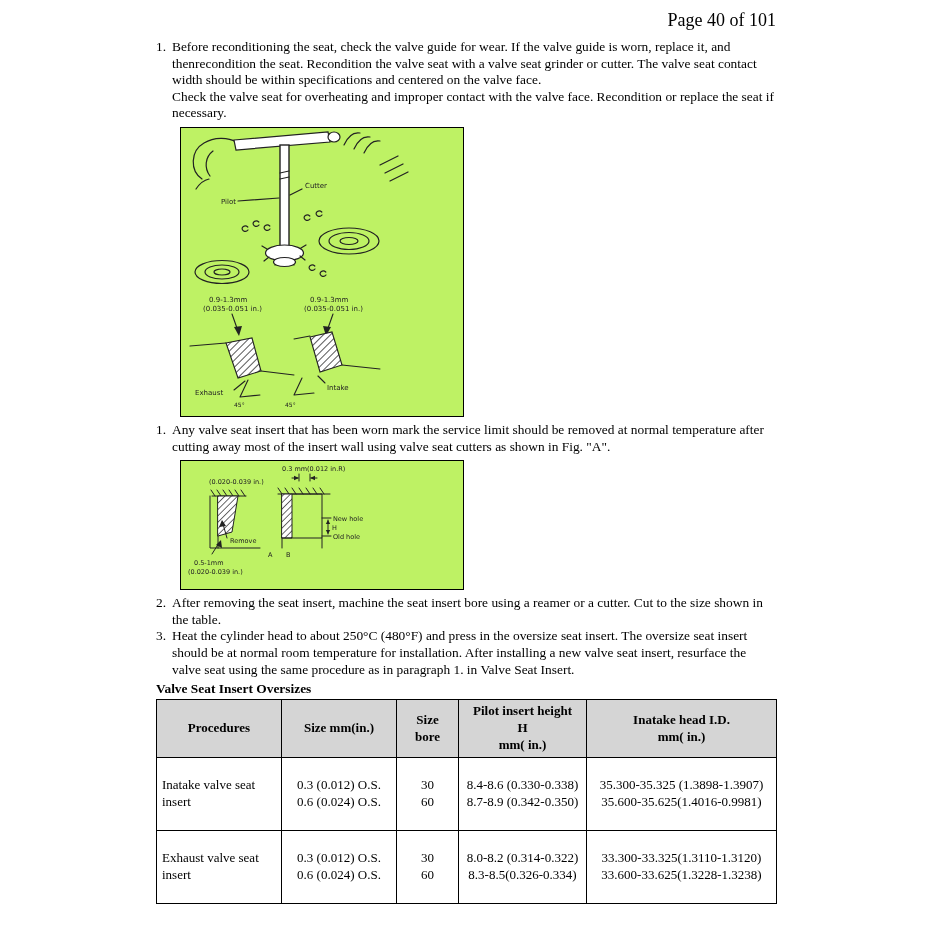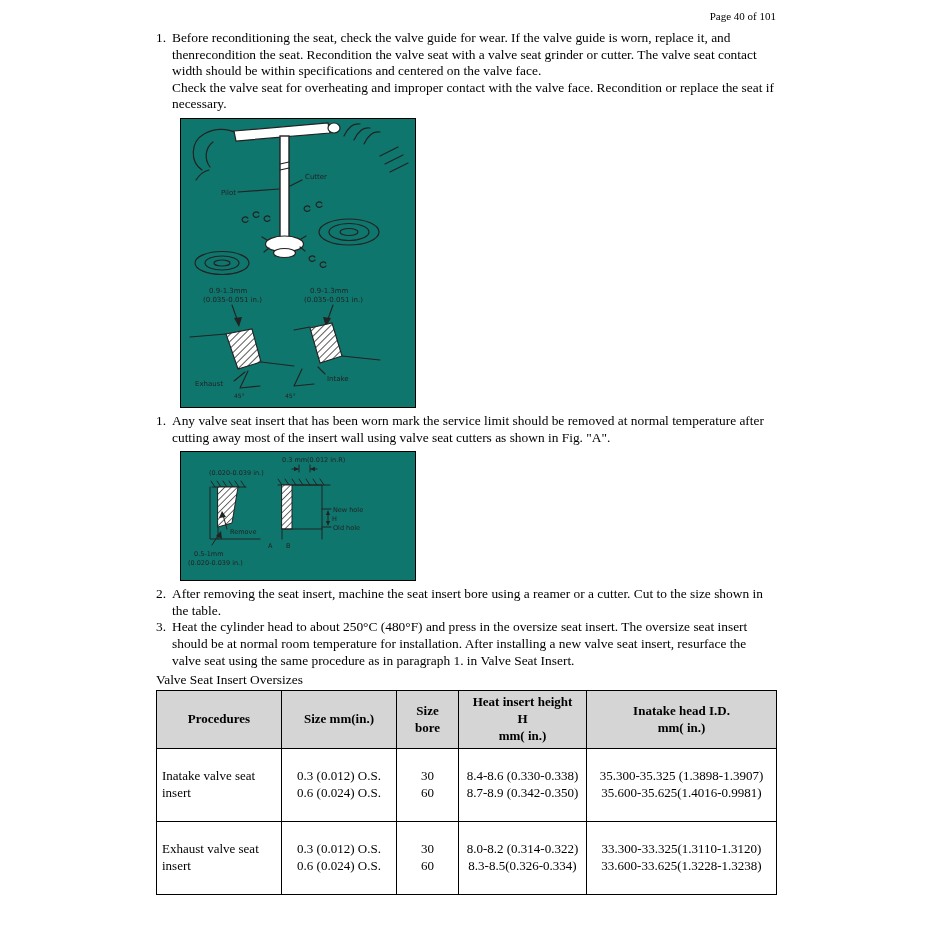--- a/index.html
+++ b/index.html
@@ -2,30 +2,30 @@
 <html><head>
 <meta charset="utf-8">
 <style>
   * { margin: 0; padding: 0; box-sizing: border-box; }
   html, body { background: #fff; }
   body {
     width: 934px; height: 934px; overflow: hidden;
     font-family: "Liberation Serif", serif; color: #000;
   }
   .page { padding: 10px 158px 0 156px; }
-  .page-header { text-align: right; font-size: 11px; margin-bottom: 8px; }
+  .page-header { text-align: right; font-size: 18px; margin-bottom: 8px; }
   .li { display: flex; font-size: 13.4px; line-height: 1.24; }
   .li .num { width: 16px; flex: none; }
   .li .li-body { flex: 1; }
   .section-heading { font-size: 13.4px; line-height: 1.3; margin: 2px 0 1px 0; }
   .figure {
-    width: 236px; margin: 5px 0 5px 24px; border: 1px solid #000;
-    background: #0f766e; padding: 1px;
+    width: 284px; margin: 5px 0 5px 24px; border: 1px solid #000;
+    background: #bef264; padding: 1px;
   }
-  .table-title { font-size: 13.4px; font-weight: normal; margin: 3px 0 2px 0; }
+  .table-title { font-size: 13.4px; font-weight: bold; margin: 3px 0 2px 0; }
   table.oversizes { border-collapse: collapse; width: 620px; font-size: 13px; table-layout: fixed; }
   table.oversizes th, table.oversizes td {
     border: 1px solid #000; padding: 3px 5px; text-align: center;
     vertical-align: middle; white-space: pre-line; line-height: 1.3;
   }
   table.oversizes th { background: #d5d5d5; font-weight: bold; height: 54px; }
   table.oversizes td { height: 73px; }
   table.oversizes td.desc { text-align: left; }
   col.c-desc { width: 125px; } col.c-size { width: 115px; } col.c-mark { width: 62px; }
   col.c-height { width: 128px; } col.c-id { width: 190px; }
@@ -191,21 +191,21 @@
         <col class="c-mark">
         <col class="c-height">
         <col class="c-id">
     </colgroup>
     <thead>
       <tr>
         <th>Procedures</th>
         <th>Size mm(in.)</th>
         <th>Size
 bore</th>
-        <th>Heat insert height
+        <th>Pilot insert height
 H
 mm( in.)</th>
         <th>Inatake head I.D.
 mm( in.)</th>
       </tr>
     </thead>
     <tbody>
       <tr>
         <td class="desc">Inatake valve seat insert</td>
         <td>0.3 (0.012) O.S.

